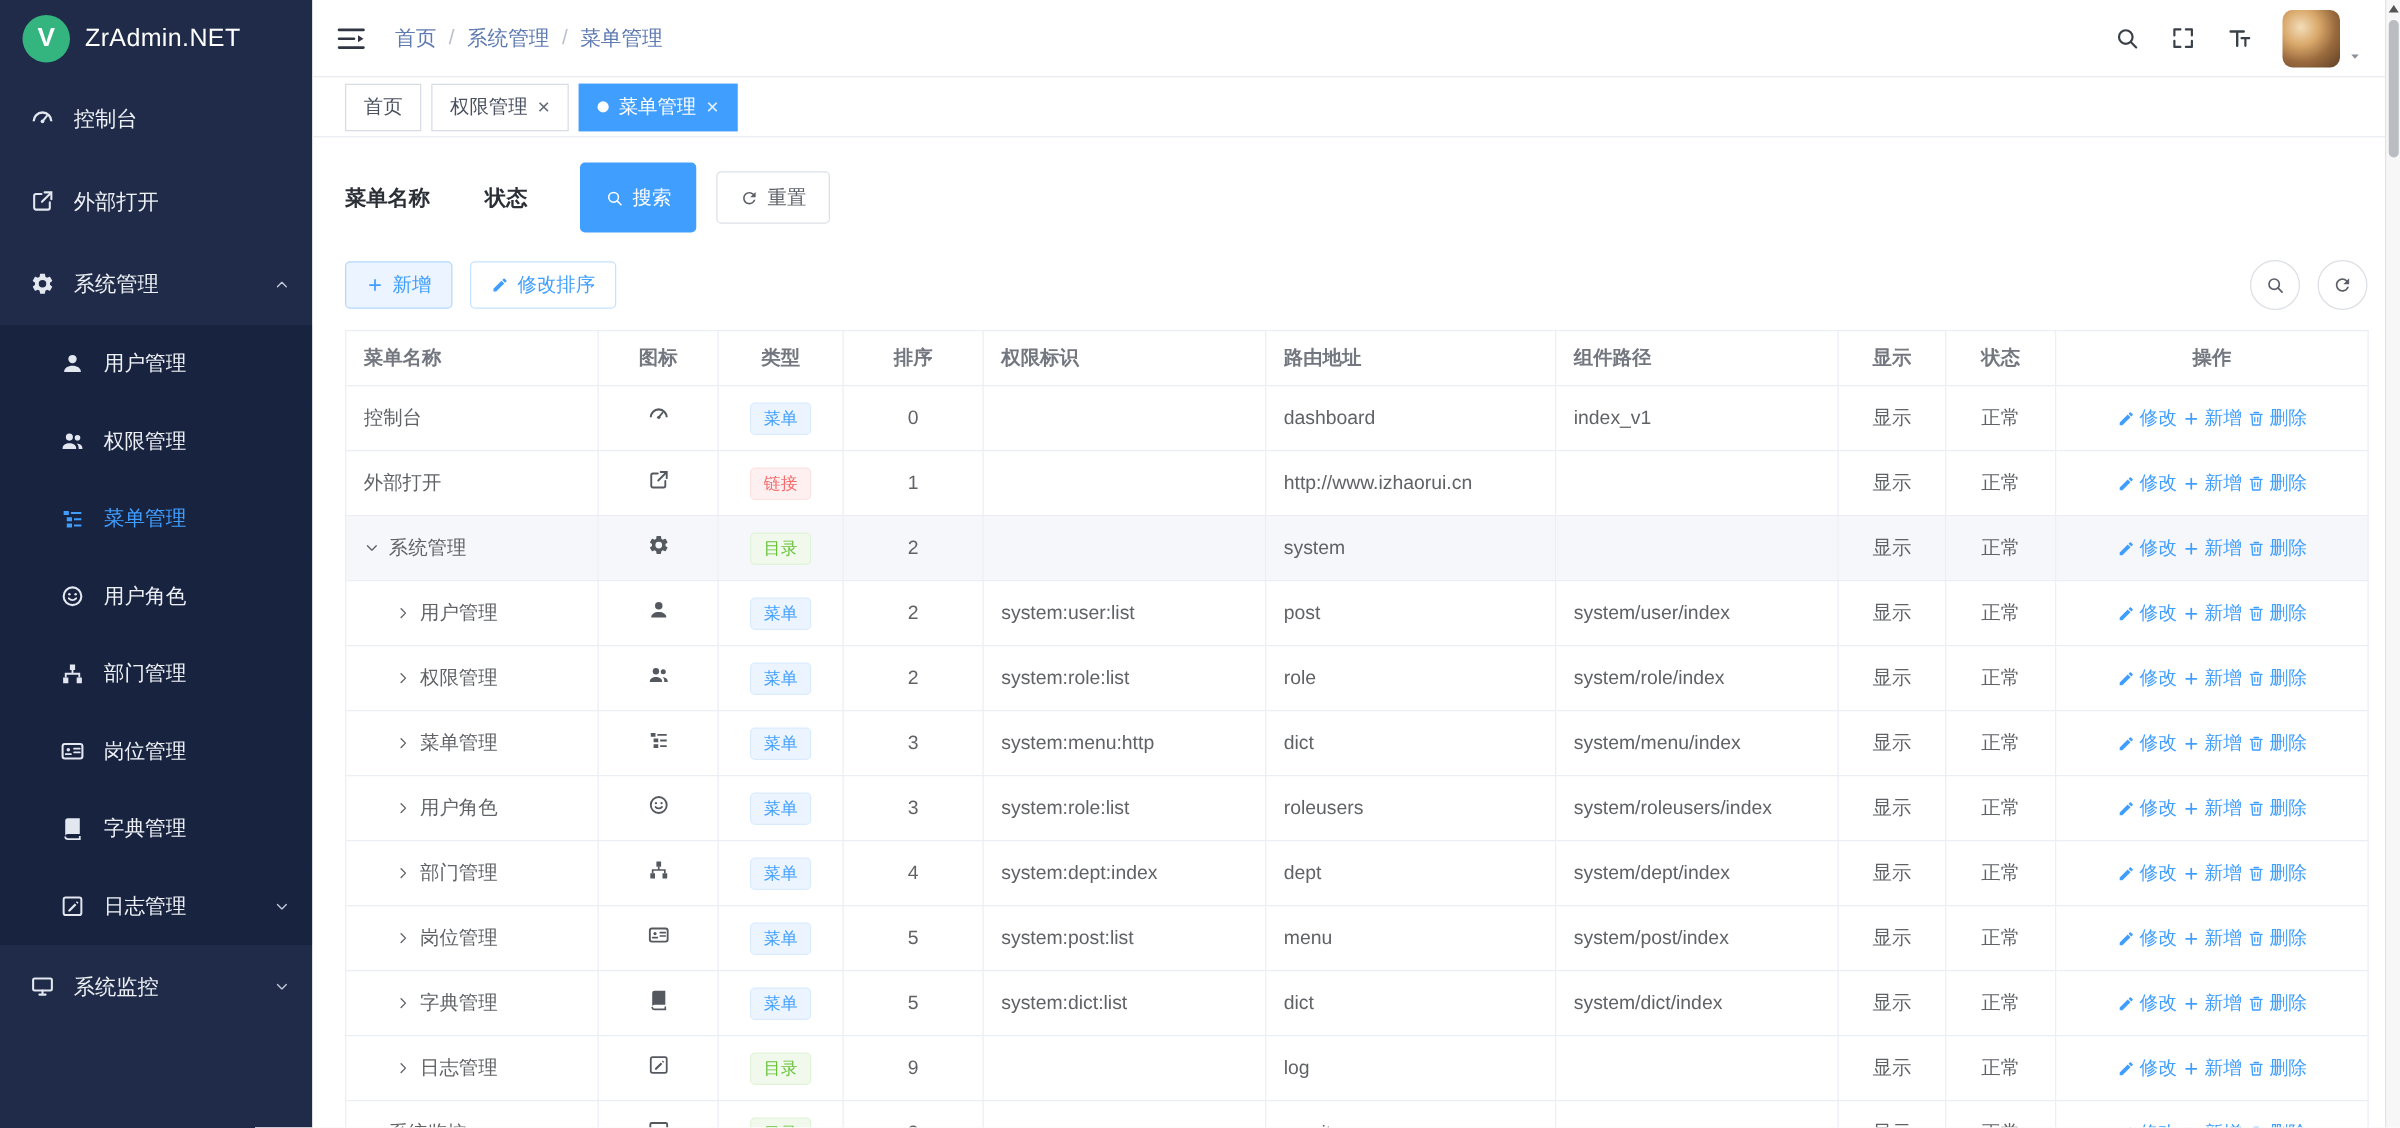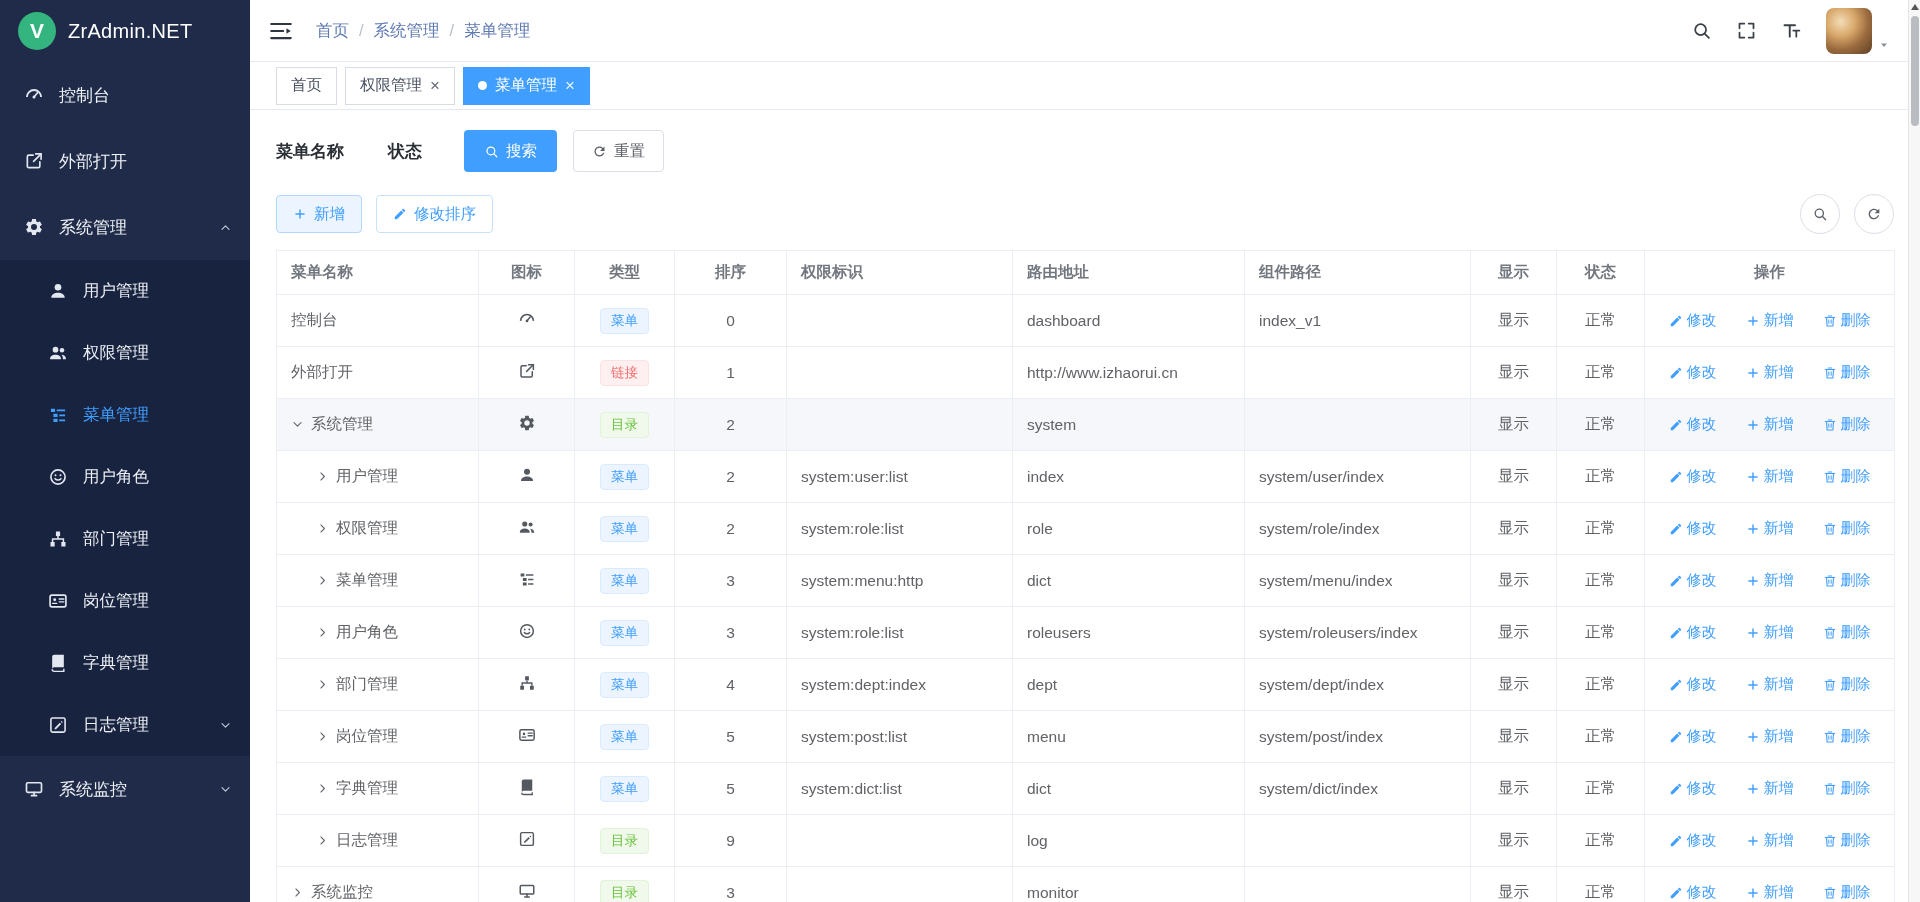--- a/index.html
+++ b/index.html
@@ -42,40 +42,40 @@
 
 .content{flex:1;padding:20px 26px 0;overflow:hidden;background:#fff}
 .filterbar{display:flex;align-items:center;margin-bottom:22px}
 .flabel{font-size:17px;font-weight:bold;color:#2b2f36;margin-right:16px;white-space:nowrap}
 .flabel.status{margin-left:28px}
 .finput{width:230px;height:42px;border:1px solid #dcdfe6;border-radius:4px;padding:0 14px;font-size:15.5px;color:#606266;outline:none;font-family:inherit}
 .finput::placeholder{color:#b3bac4}
 .fselect{width:200px;height:42px;border:1px solid #dcdfe6;border-radius:4px;padding:0 12px 0 14px;display:flex;align-items:center;justify-content:space-between;color:#b3bac4;font-size:15.5px;cursor:pointer}
 .selarrow{color:#b8bfc9;width:14px;height:14px}
 .btn{display:inline-flex;align-items:center;gap:7px;border:none;border-radius:4px;font-size:15.5px;cursor:pointer;font-family:inherit;white-space:nowrap}
-.btn-primary{height:42px;padding:0 20px;background:#409eff;color:#fff;margin-left:26px}
+.btn-primary{height:56px;padding:0 20px;background:#409eff;color:#fff;margin-left:26px}
 .btn-default{height:42px;padding:0 18px;background:#fff;color:#5a5e66;border:1px solid #dcdfe6;margin-left:16px}
 .toolbar{display:flex;align-items:center;margin-bottom:16px}
 .btn-plain{height:38px;padding:0 16px;background:#ecf5ff;border:1px solid #b3d8ff;color:#409eff}
 .btn-plain.white{background:#fff;border-color:#c6e2ff;margin-left:14px}
 .toolbar-right{margin-left:auto;display:flex;gap:14px}
 .circle-btn{width:40px;height:40px;border-radius:50%;border:1px solid #dcdfe6;background:#fff;color:#5a5e66;display:flex;align-items:center;justify-content:center;cursor:pointer}
 
 .menu-table{border-collapse:collapse;table-layout:fixed;font-size:15.5px;width:1618px}
 .menu-table th,.menu-table td{border:1px solid #ebeef5;padding:0 14px;color:#606266;overflow:hidden;white-space:nowrap;text-overflow:ellipsis}
 .menu-table th{height:44px;color:#73777f;font-weight:bold;text-align:left;background:#fff}
 .menu-table td{height:52px;background:#fff}
 .menu-table th.c,.menu-table td.c{text-align:center}
 tr.hl td{background:#f5f7fa}
 .name-cell{display:flex;align-items:center;gap:7px}
 .tree-pad{display:inline-block;width:18px;flex:none}
 .tree-arrow{width:13px;height:13px;color:#5f6368;flex:none;cursor:pointer}
 .cell-icon{width:18px;height:18px;color:#54585f}
 .tag{display:inline-block;height:26px;line-height:24px;padding:0 10px;border-radius:4px;font-size:13.5px;border:1px solid}
-.ops{display:flex;align-items:flex-end;justify-content:center;gap:29px}
+.ops{display:flex;align-items:flex-end;justify-content:center;gap:4px}
 .op{display:inline-flex;align-items:center;gap:4px;color:#409eff;font-size:15px;cursor:pointer;white-space:nowrap;text-decoration:none}
 .op .icon{width:14px;height:14px}
 
 .scrollbar{position:absolute;top:0;right:0;width:12px;height:902px;background:#f7f7f7;border-left:1px solid #e4e4e4;display:flex;flex-direction:column;align-items:center;z-index:40}
 .sb-arrow{width:0;height:0;border-left:4px solid transparent;border-right:4px solid transparent;border-bottom:6px solid #555;margin-top:4px}
 .sb-thumb{width:8px;height:110px;background:#b9bdc2;border-radius:4px;margin-top:6px;cursor:pointer}
 </style>
 </head>
 <body>
 
@@ -536,21 +536,21 @@
               </td>
               <td class="c"><span class="icon cell-icon">
                   <svg viewBox="0 0 24 24">
                     <circle cx="12" cy="7.5" r="4" fill="currentColor"></circle>
                     <path d="M4 19.5c0-3.3 3.6-5.5 8-5.5s8 2.2 8 5.5V20H4z" fill="currentColor"></path>
                   </svg>
                 </span></td>
               <td class="c"><span class="tag" style="color: rgb(64, 158, 255); background: rgb(236, 245, 255); border-color: rgb(217, 236, 255);">菜单</span></td>
               <td class="c"><span>2</span></td>
               <td><span>system:user:list</span></td>
-              <td><span>index</span></td>
+              <td><span>post</span></td>
               <td><span>system/user/index</span></td>
               <td class="c"><span>显示</span></td>
               <td class="c"><span>正常</span></td>
               <td class="c">
                 <div class="ops">
                   <a class="op">
                     <span class="icon">
                       <svg viewBox="0 0 24 24">
                         <path fill="currentColor" d="M3 17.25V21h3.75L17.81 9.94l-3.75-3.75L3 17.25zM20.71 7.04c.39-.39.39-1.02 0-1.41l-2.34-2.34c-.39-.39-1.02-.39-1.41 0l-1.83 1.83 3.75 3.75 1.83-1.83z"></path>
                       </svg>

